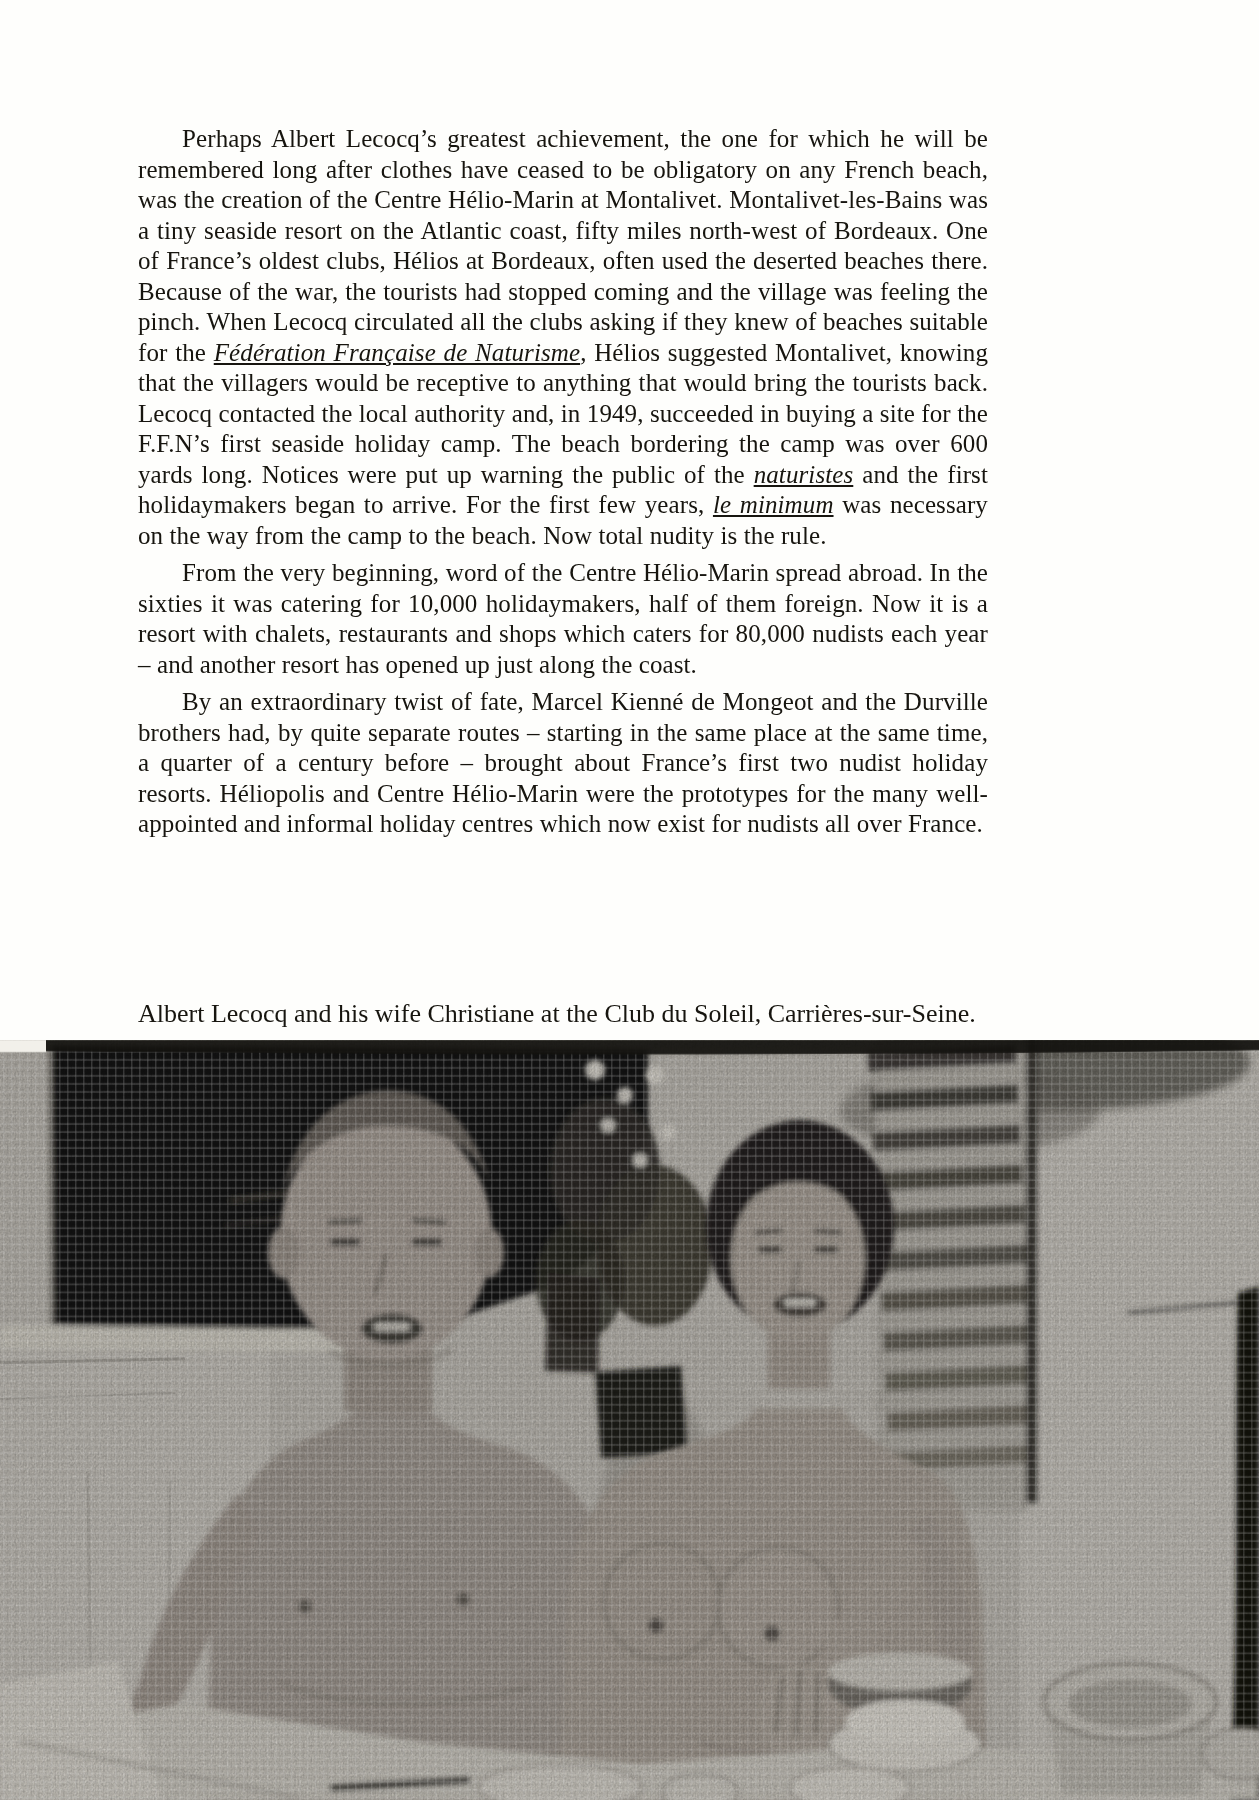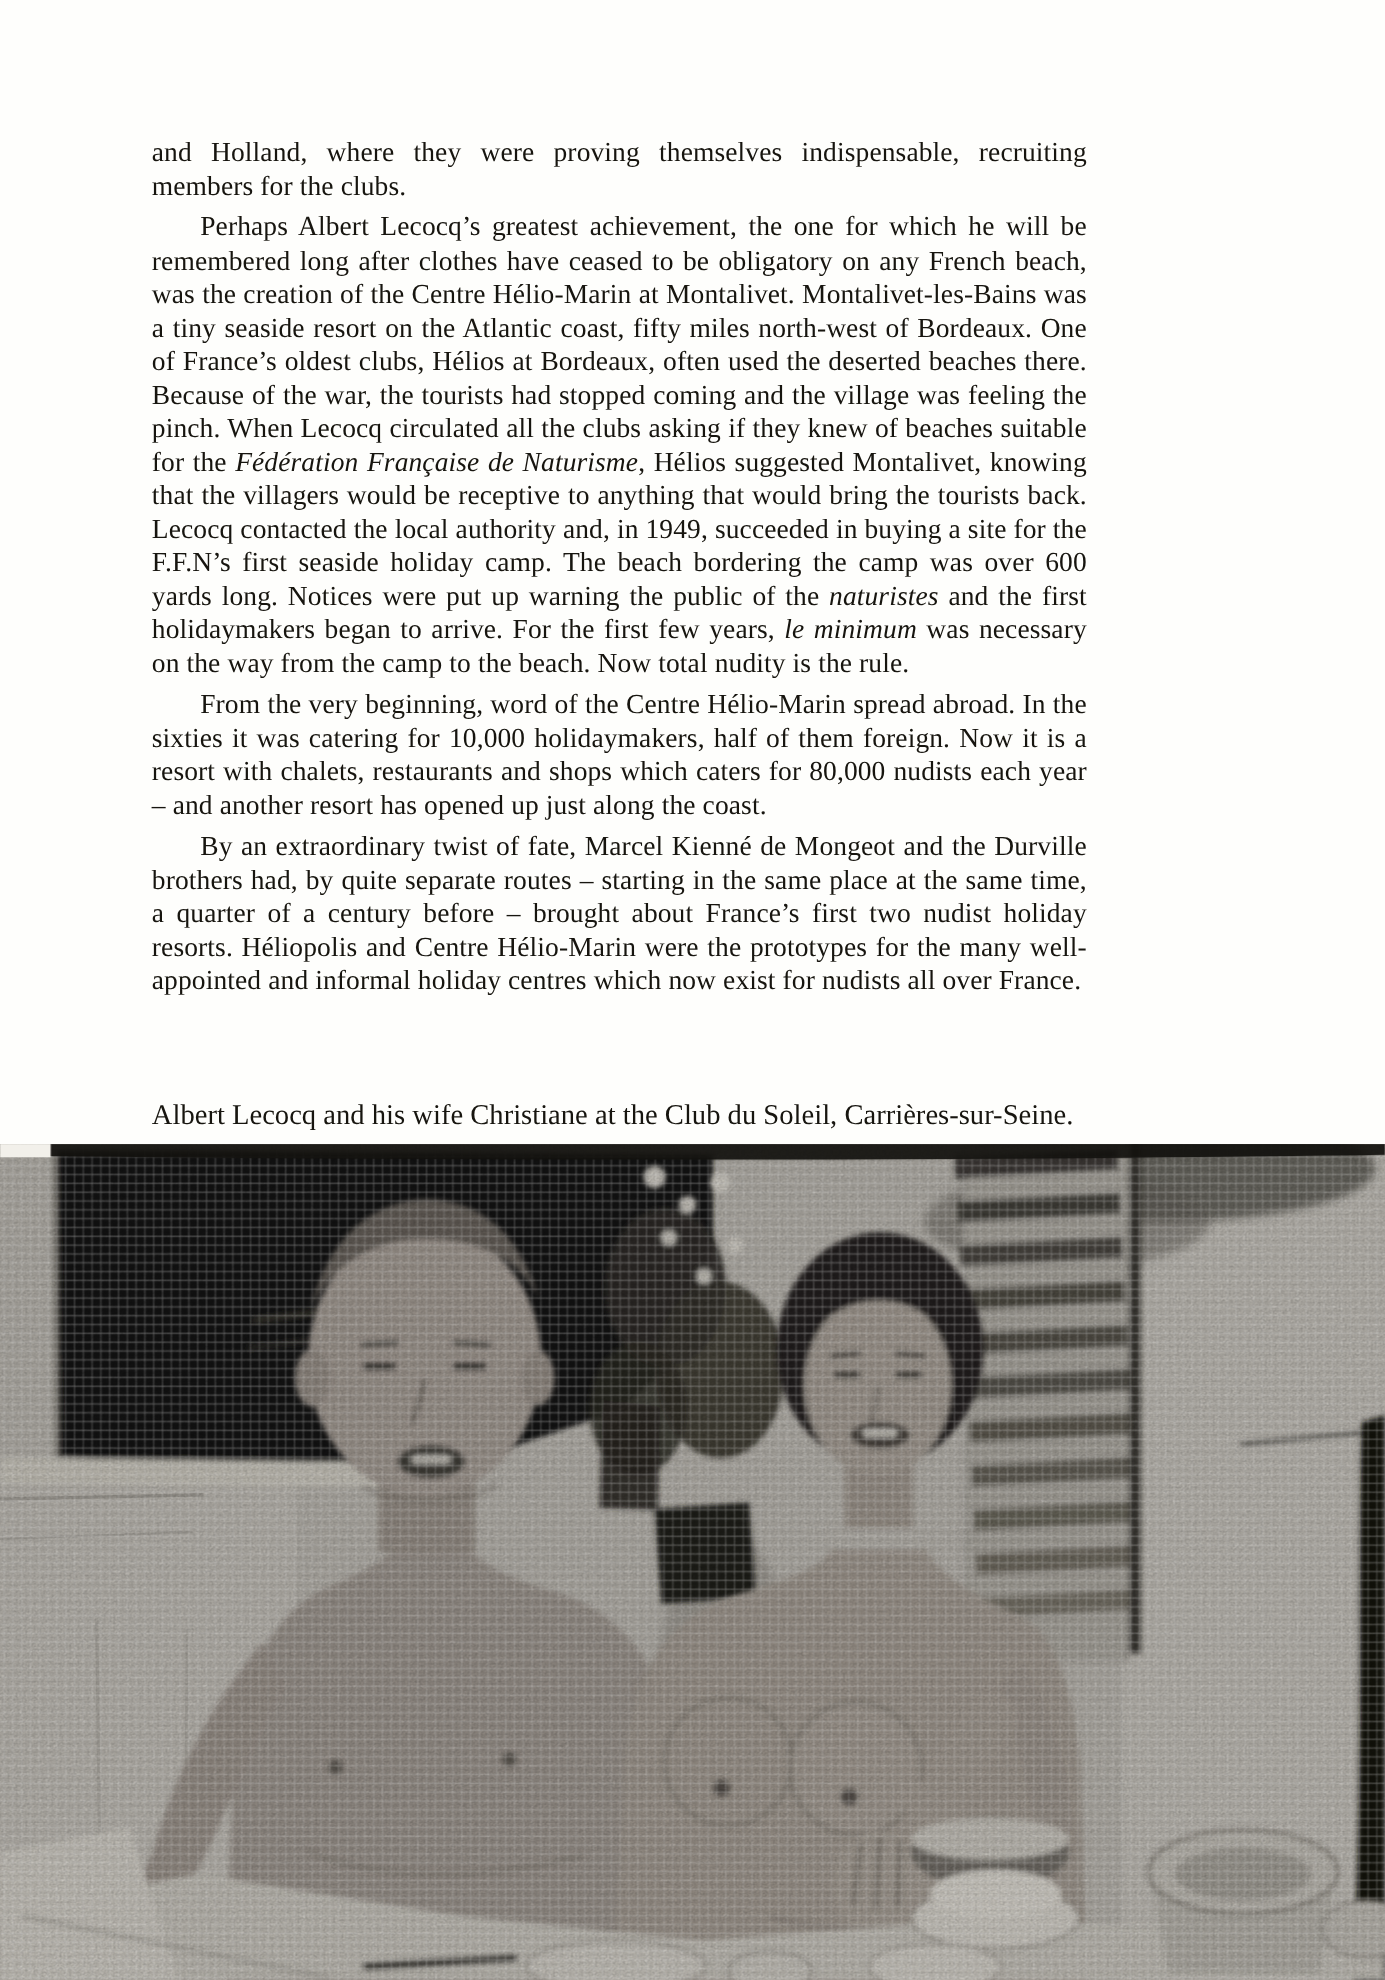--- a/index.html
+++ b/index.html
@@ -8,35 +8,34 @@
     background:#fefefc;color:#17150f;
     font-family:"Liberation Serif", serif;
   }
   .article{
     position:absolute;left:138px;top:124px;width:850px;
     text-align:justify;font-size:25px;line-height:30.5px;
     letter-spacing:0.1px;
   }
   .article p{margin:0 0 7px 0;}
   .article p.indent{text-indent:44px;}
-  .it{font-style:italic;}
+  .it{font-style:italic;text-decoration:underline;}
   .caption{
     position:absolute;left:138px;top:1002px;width:900px;
     font-size:26px;line-height:24px;
   }
   .photo{
     position:absolute;left:0;top:1040px;width:1259px;height:760px;
   }
   .photo svg{display:block;width:100%;height:100%;}
 </style>
 </head>
 <body>
 
 <div class="article">
-  <p><span>and Holland, where they were proving themselves indispensable, recruiting members for the clubs.</span></p>
   <p class="indent"><span>Perhaps Albert Lecocq’s greatest achievement, the one for which he will be remembered long after clothes have ceased to be obligatory on any French beach, was the creation of the Centre Hélio-Marin at Montalivet. Montalivet-les-Bains was a tiny seaside resort on the Atlantic coast, fifty miles north-west of Bordeaux. One of France’s oldest clubs, Hélios at Bordeaux, often used the deserted beaches there. Because of the war, the tourists had stopped coming and the village was feeling the pinch. When Lecocq circulated all the clubs asking if they knew of beaches suitable for the </span><span class="it">Fédération Française de Naturisme</span><span>, Hélios suggested Montalivet, knowing that the villagers would be receptive to anything that would bring the tourists back. Lecocq contacted the local authority and, in 1949, succeeded in buying a site for the F.F.N’s first seaside holiday camp. The beach bordering the camp was over 600 yards long. Notices were put up warning the public of the </span><span class="it">naturistes</span><span> and the first holidaymakers began to arrive. For the first few years, </span><span class="it">le minimum</span><span> was necessary on the way from the camp to the beach. Now total nudity is the rule.</span></p>
   <p class="indent"><span>From the very beginning, word of the Centre Hélio-Marin spread abroad. In the sixties it was catering for 10,000 holidaymakers, half of them foreign. Now it is a resort with chalets, restaurants and shops which caters for 80,000 nudists each year – and another resort has opened up just along the coast.</span></p>
   <p class="indent"><span>By an extraordinary twist of fate, Marcel Kienné de Mongeot and the Durville brothers had, by quite separate routes – starting in the same place at the same time, a quarter of a century before – brought about France’s first two nudist holiday resorts. Héliopolis and Centre Hélio-Marin were the prototypes for the many well-appointed and informal holiday centres which now exist for nudists all over France.</span></p>
 </div>
 
 <div class="caption">Albert Lecocq and his wife Christiane at the Club du Soleil, Carrières-sur-Seine.</div>
 
 <div class="photo">
   <svg viewBox="0 0 1259 758" preserveAspectRatio="none" role="img" aria-label="Black-and-white photograph of a nude man and woman seated at an outdoor table with dishes, in front of a house wall with a dark window and louvered shutters">
     <defs>

